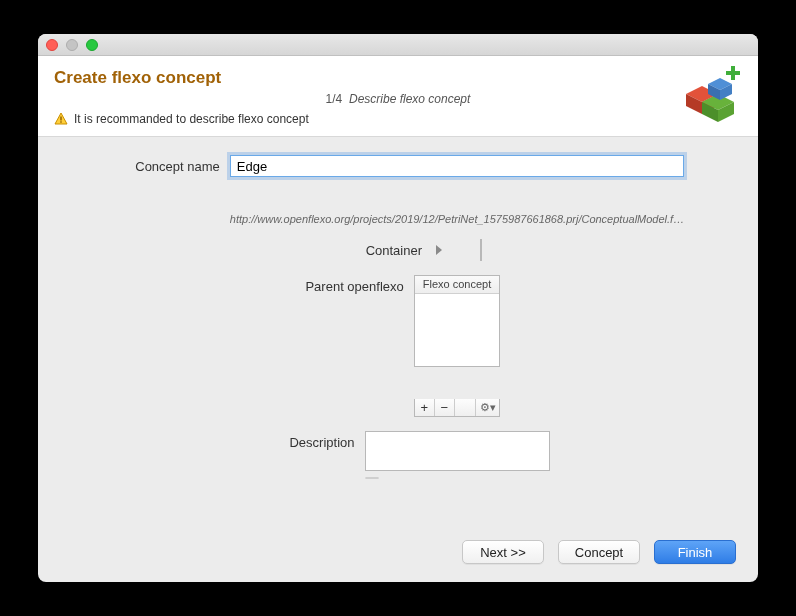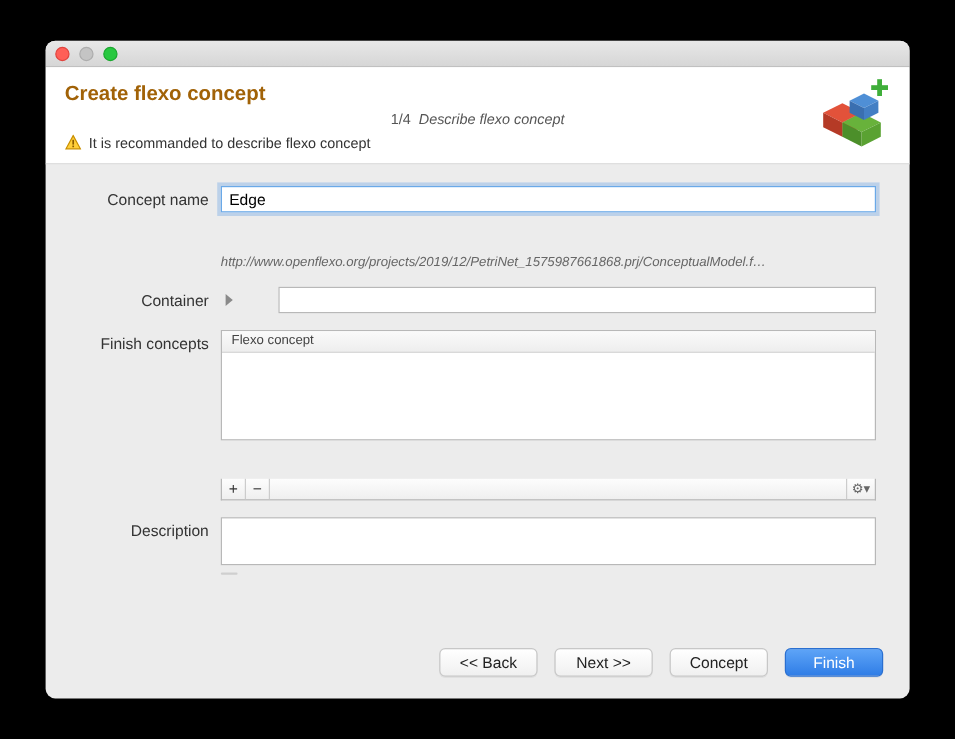--- a/index.html
+++ b/index.html
@@ -71,20 +71,21 @@
       right: 14px;
       top: 8px;
       width: 64px; height: 64px;
     }
     .content {
       flex: 1;
       padding: 18px 28px 10px 16px;
       display: flex;
       flex-direction: column;
       gap: 14px;
+      align-items: center;
     }
     .row {
       display: flex;
       align-items: flex-start;
       gap: 10px;
     }
     .row-label {
       width: 120px;
       text-align: right;
       color: #333;
@@ -272,21 +273,21 @@
 
     <div class="row container-row">
       <div class="row-label">Container</div>
       <div class="row-body" style="flex-direction:row;align-items:center;">
         <div class="chevron"></div>
         <div class="container-input"></div>
       </div>
     </div>
 
     <div class="row">
-      <div class="row-label">Finish concepts</div>
+      <div class="row-label">Parent openflexo</div>
       <div class="row-body">
         <div class="listbox">
           <div class="listbox-header">Flexo concept</div>
           <div class="listbox-body"></div>
         </div>
         <div class="listbox-toolbar">
           <div class="tb-btn">+</div>
           <div class="tb-btn">−</div>
           <div class="tb-spacer"></div>
           <div class="tb-gear">⚙▾</div>
@@ -298,18 +299,17 @@
       <div class="row-label">Description</div>
       <div class="row-body desc-wrap">
         <textarea class="textarea" style=""></textarea>
         <div class="scrollbar-stub"></div>
       </div>
     </div>
 
   </div>
 
   <div class="footer">
-    <button class="btn">&lt;&lt; Back</button>
     <button class="btn">Next &gt;&gt;</button>
     <button class="btn">Concept</button>
     <button class="btn primary">Finish</button>
   </div>
 </div>
 
 </body></html>

